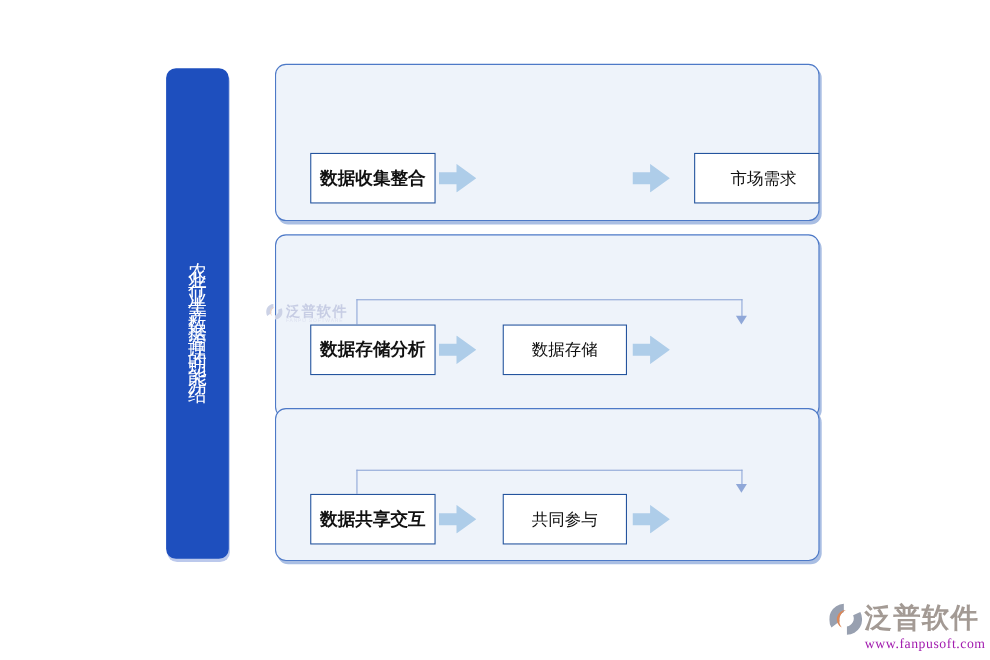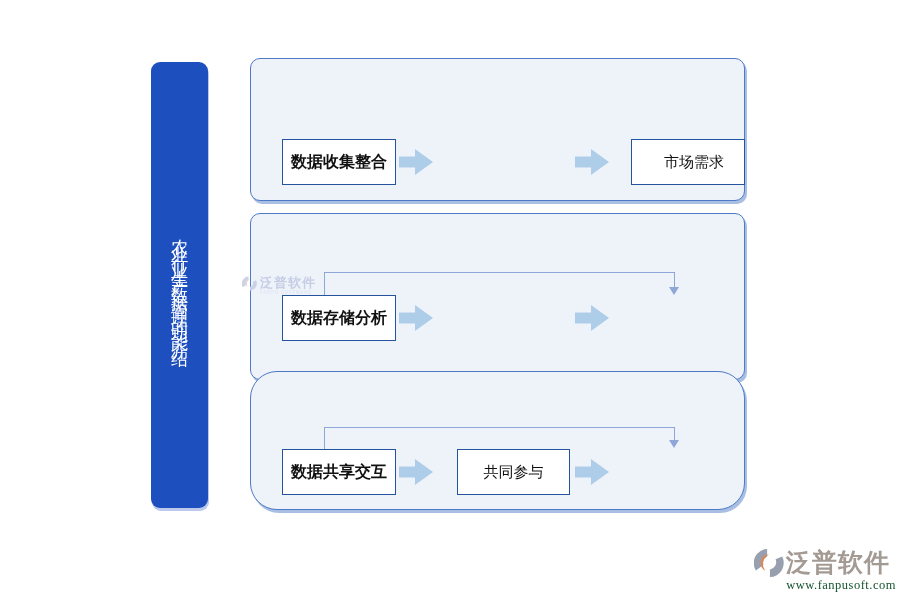--- a/index.html
+++ b/index.html
@@ -22,21 +22,21 @@
   }
   
   .panel{
     position:absolute;left:250px;width:495px;
     background:#eef3fa;border:1.5px solid #4d79c7;border-radius:10px;
     box-shadow:2px 3px 0 #a9bee3;
     box-sizing:border-box;
   }
   .panel.p1{top:58px;height:143px;}
   .panel.p2{top:213px;height:167px;}
-  .panel.p3{top:371px;height:139px;border-radius:27px;}
+  .panel.p3{top:371px;height:139px;}
   .fbox{
     position:absolute;height:46px;background:#ffffff;
     border:1.5px solid #24549e;box-sizing:border-box;
     display:flex;align-items:center;justify-content:center;
     font-family:"Liberation Serif",serif;
     font-size:15px;color:#111111;white-space:nowrap;margin-left:16px;
   }
   .fbox.lead{left:15px;width:114px;font-weight:bold;font-size:16px;}
   .fbox.s1{left:190px;width:113px;}
   .fbox.s2{left:364px;width:114px;padding-left:12px;}
@@ -78,21 +78,21 @@
     transform:scale(0.75);transform-origin:left top;white-space:nowrap;
   }
   
   .footer-logo{position:absolute;left:754px;top:548px;width:142px;}
   .footer-top{display:flex;align-items:center;gap:2px;}
   .footer-brand{
     font-family:"Liberation Serif",serif;font-size:25px;font-weight:bold;
     color:#a39a94;line-height:28px;letter-spacing:1px;white-space:nowrap;
   }
   .footer-url{
-    font-family:"Liberation Serif",serif;font-size:12.5px;color:#14532d;
+    font-family:"Liberation Serif",serif;font-size:12.5px;color:#a21caf;
     letter-spacing:0.5px;margin-top:0px;text-align:right;white-space:nowrap;
   }
 </style>
 </head>
 <body>
 
 <div class="banner">
   <div class="vtext">农业行业生产数据管理的功能介绍</div>
 </div>
 
@@ -109,20 +109,21 @@
 
 <div class="panel p2">
   <div class="conn-h"></div>
   <div class="conn-vl"></div>
   <div class="conn-vr"></div>
   <div class="conn-head"></div>
   <div class="fbox lead">数据存储分析</div>
   <svg class="blockarrow a1" viewBox="0 0 34 26">
     <path d="M0 7.5 h16 v-7.5 l18 13 -18 13 v-7.5 h-16 z" fill="#aecde9"></path>
   </svg>
+  <div class="fbox s1">数据存储</div>
   <svg class="blockarrow a2" viewBox="0 0 34 26">
     <path d="M0 7.5 h16 v-7.5 l18 13 -18 13 v-7.5 h-16 z" fill="#aecde9"></path>
   </svg>
 </div>
 
 <div class="panel p3">
   <div class="conn-h"></div>
   <div class="conn-vl"></div>
   <div class="conn-vr"></div>
   <div class="conn-head"></div>

